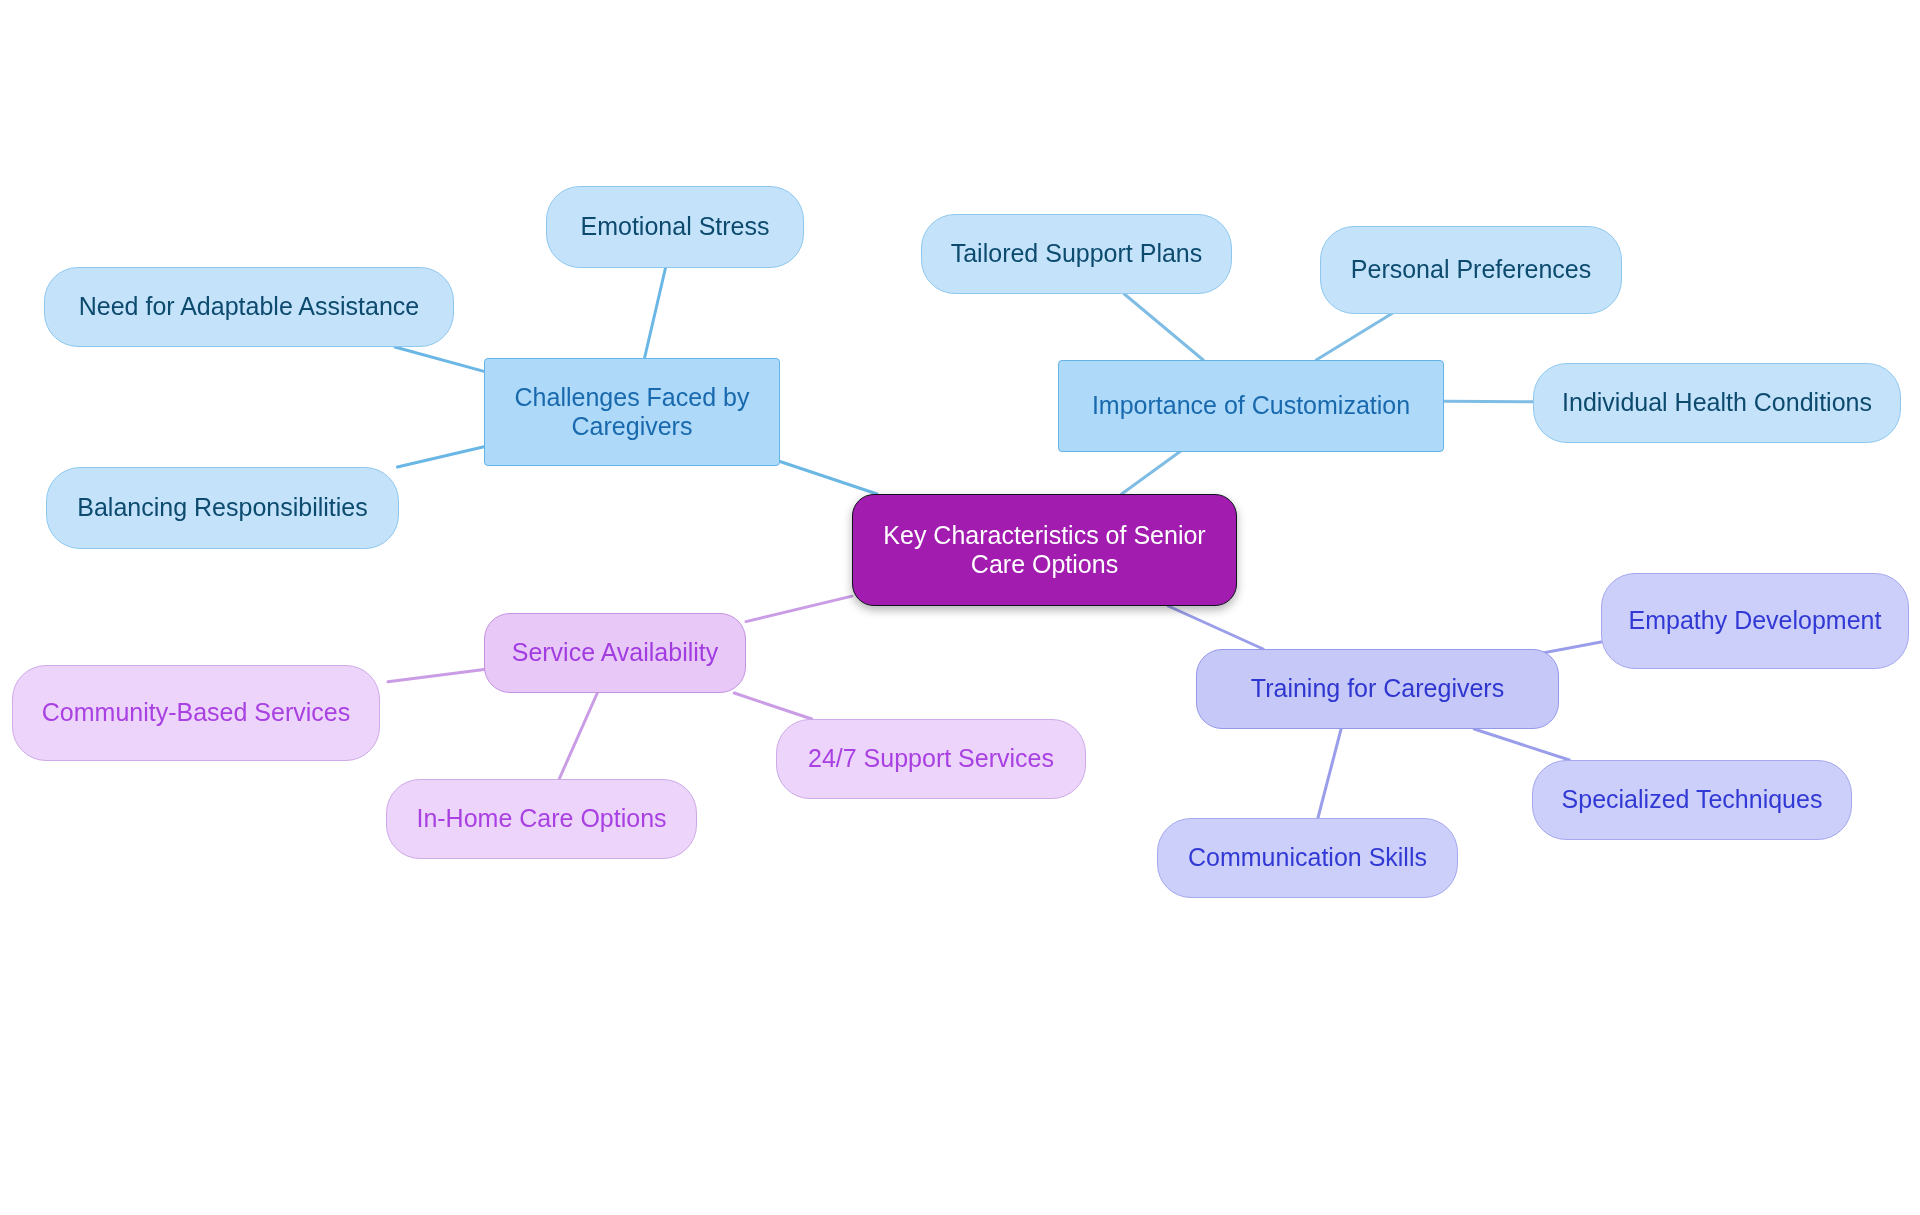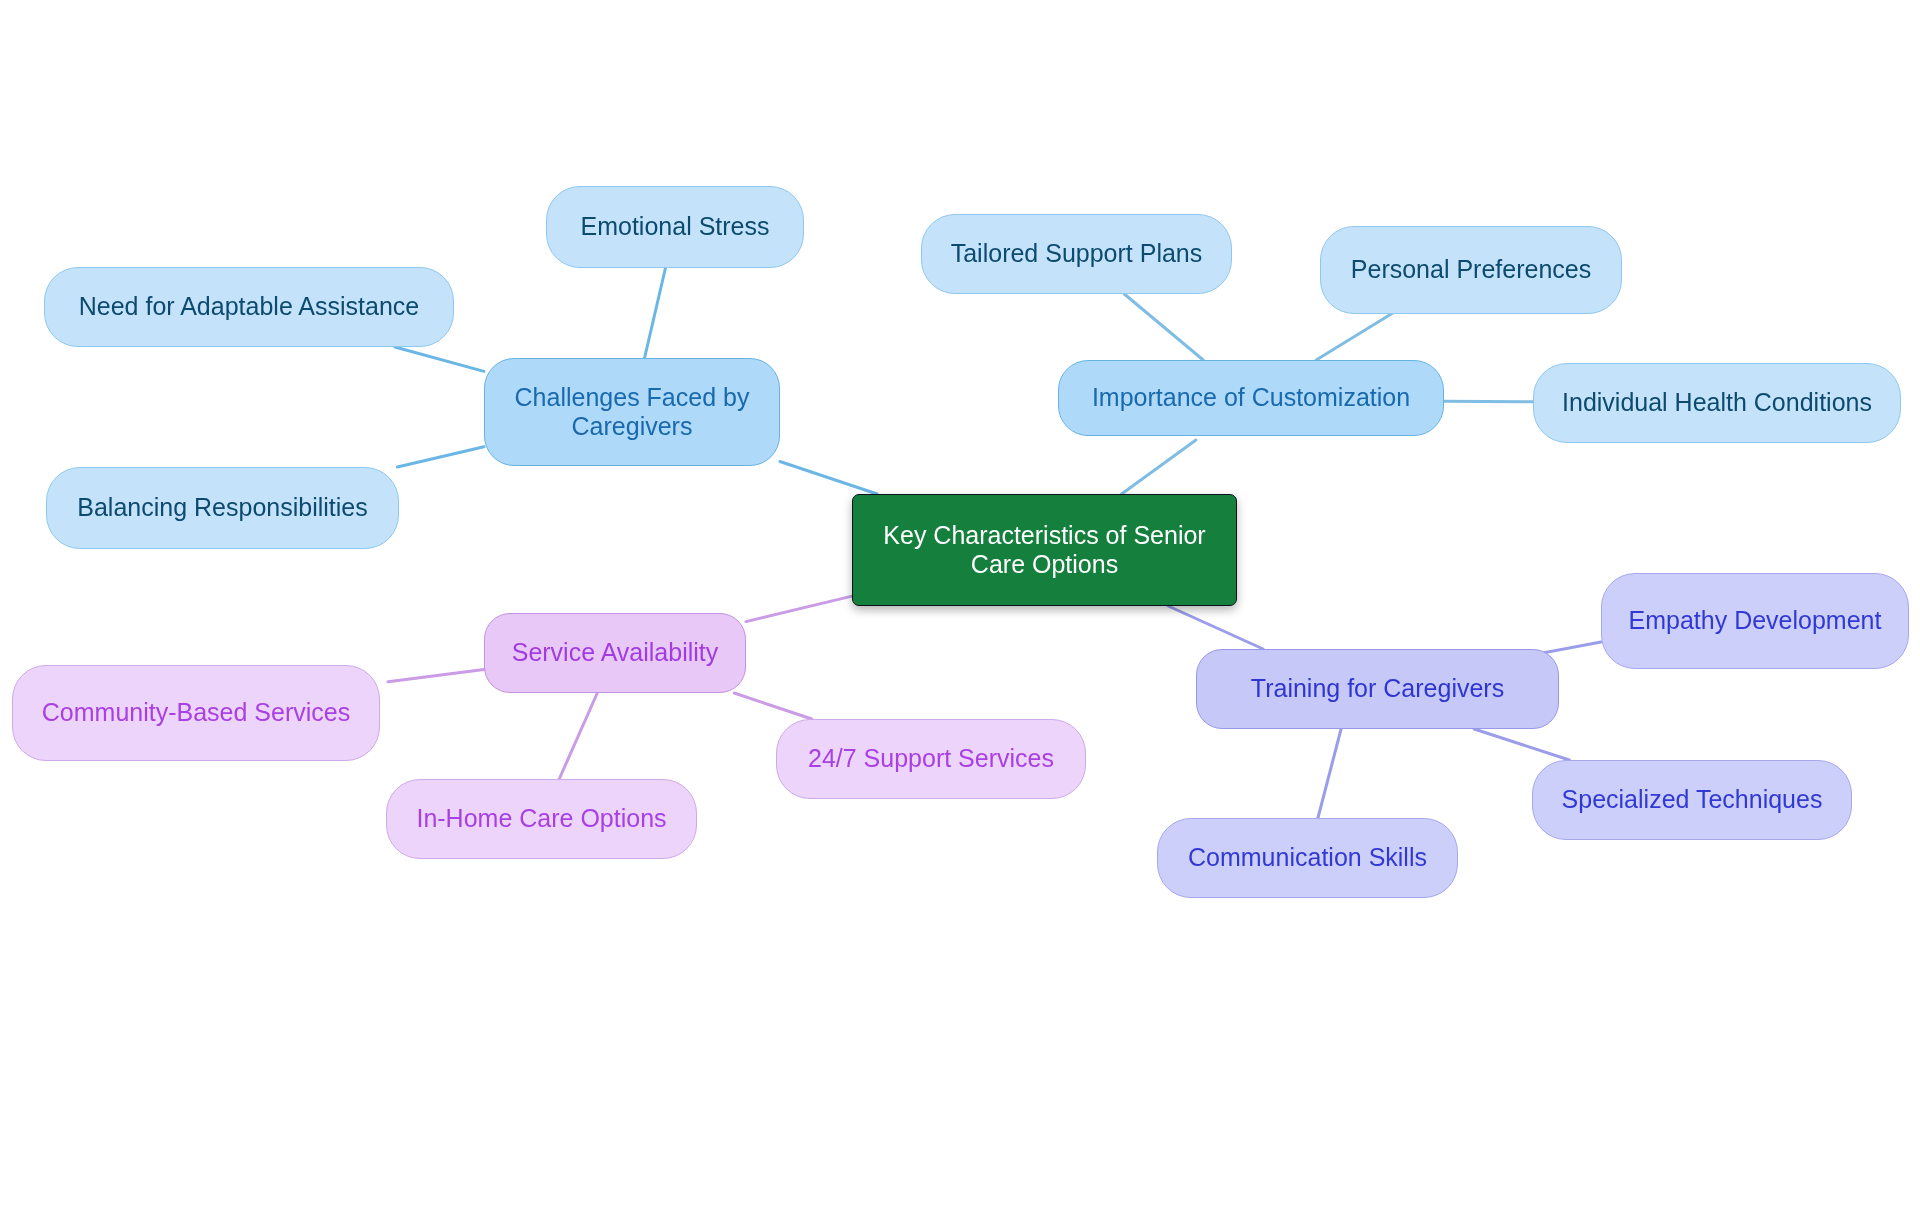--- a/index.html
+++ b/index.html
@@ -38,33 +38,33 @@
     z-index: 3;
   }
   .node-label {
     display: block;
     width: 100%;
     padding: 0 14px;
     white-space: pre-line;
   }
   
   .node-root {
-    background: #15803d;
+    background: #a21caf;
     border-color: #0d121c;
     color: #ffffff;
-    border-radius: 7px;
+    border-radius: 22px;
     font-size: 25px;
     box-shadow: 0 4px 10px rgba(0,0,0,0.30);
   }
   
   .node-b1 {
     background: #aed9f8;
     border-color: #64b4e6;
     color: #1869ad;
-    border-radius: 30px;
+    border-radius: 4px;
     font-size: 25px;
   }
   
   .node-b2 {
     background: #c4e3fb;
     border-color: #8ec8ef;
     color: #0c4a6e;
     border-radius: 34px;
     font-size: 25px;
   }
@@ -178,21 +178,21 @@
       </div>
       <div class="node node-b2" style="left: 44px; top: 267px; width: 410px; height: 80px;">
         <span class="node-label">Need for Adaptable Assistance</span>
       </div>
       <div class="node node-b2" style="left: 546px; top: 186px; width: 258px; height: 82px;">
         <span class="node-label">Emotional Stress</span>
       </div>
       <div class="node node-b2" style="left: 46px; top: 467px; width: 353px; height: 82px;">
         <span class="node-label">Balancing Responsibilities</span>
       </div>
-      <div class="node node-b1" style="left: 1058px; top: 360px; width: 386px; height: 76px;">
+      <div class="node node-b1" style="left: 1058px; top: 360px; width: 386px; height: 92px;">
         <span class="node-label">Importance of Customization</span>
       </div>
       <div class="node node-b2" style="left: 921px; top: 214px; width: 311px; height: 80px;">
         <span class="node-label">Tailored Support Plans</span>
       </div>
       <div class="node node-b2" style="left: 1320px; top: 226px; width: 302px; height: 88px;">
         <span class="node-label">Personal Preferences</span>
       </div>
       <div class="node node-b2" style="left: 1533px; top: 363px; width: 368px; height: 80px;">
         <span class="node-label">Individual Health Conditions</span>

